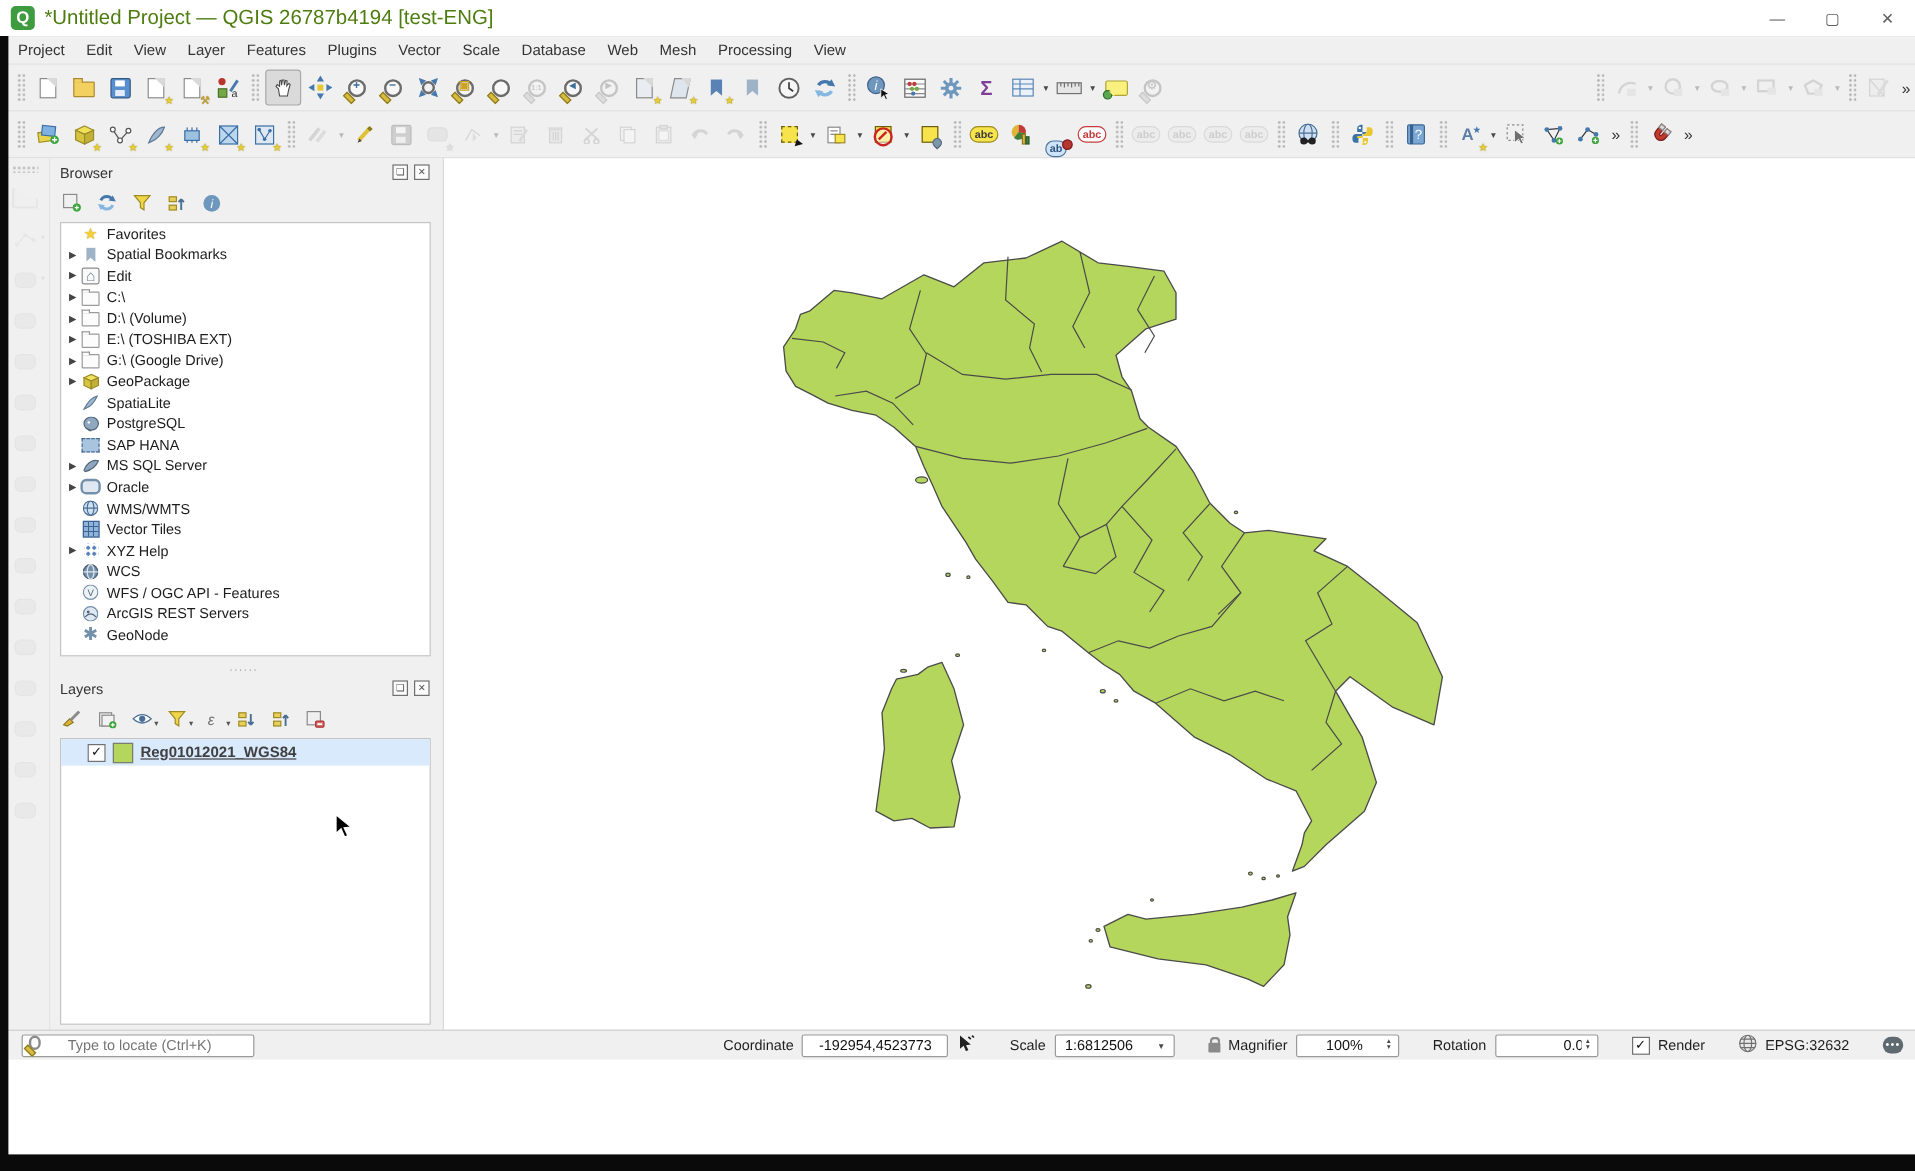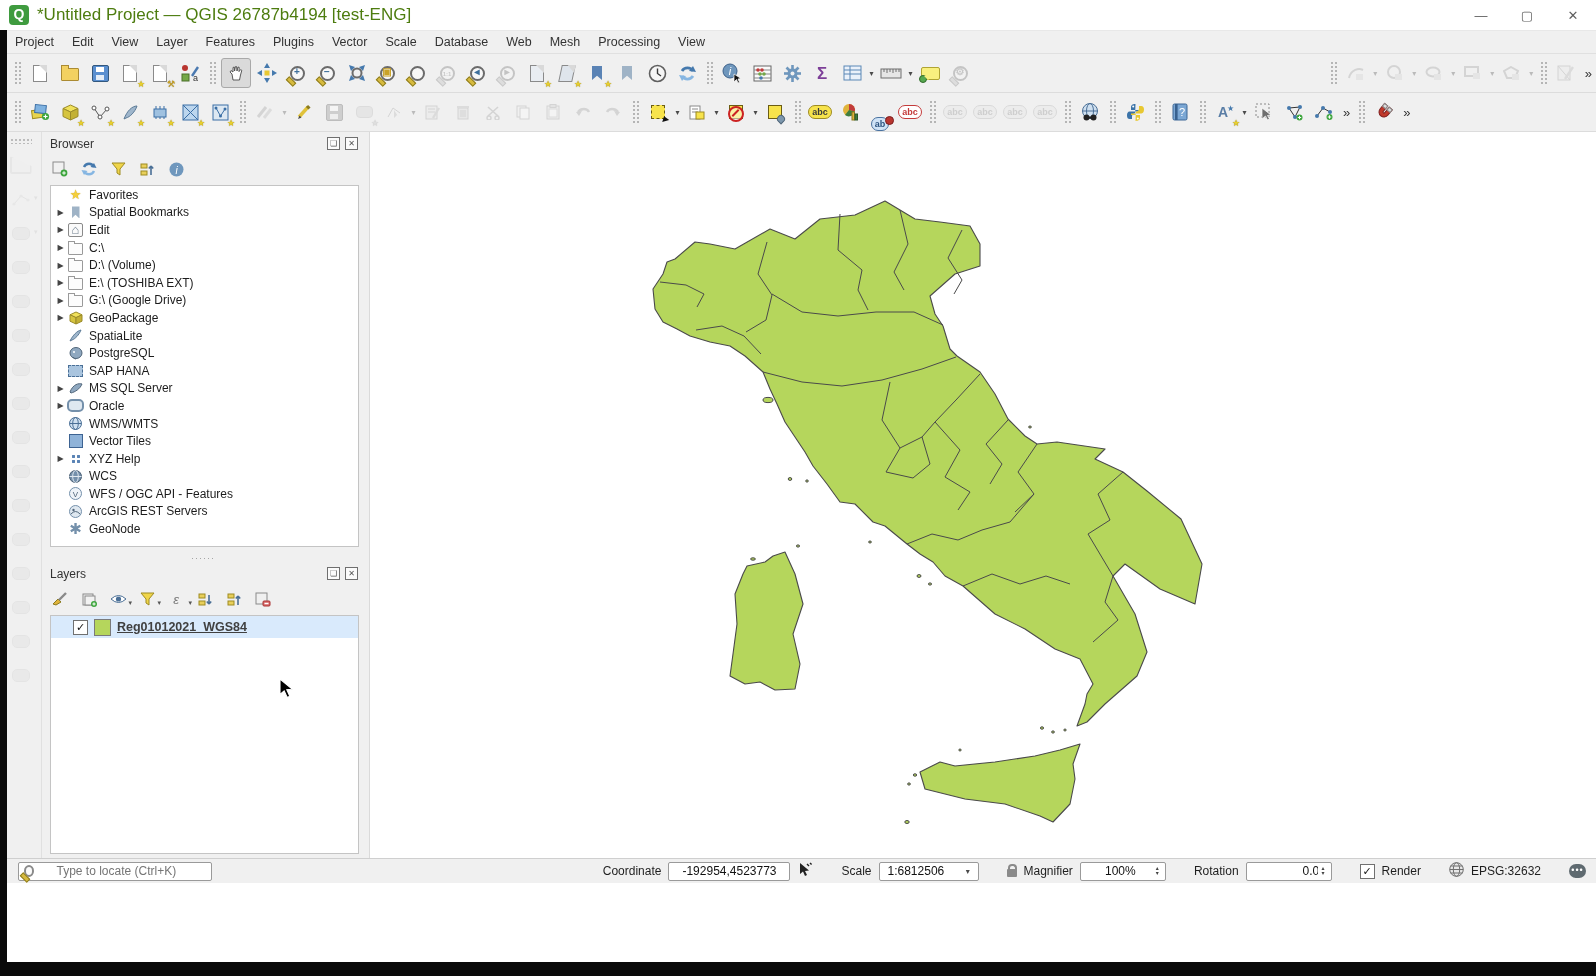--- a/index.html
+++ b/index.html
@@ -101,21 +101,21 @@
   .swatch{width:15px;height:15px;border:1px solid #7a7a7a;}
   .layerlabel{font-size:12.5px;font-weight:bold;text-decoration:underline;color:#404040;}
   .mousecursor{position:absolute;left:228px;top:62px;z-index:40;}
 
   .vsplit{width:5px;background:#f0f0f0;border-right:1px solid #dadada;}
   .canvas{flex:1;background:#fff;position:relative;overflow:hidden;}
   .canvas svg{position:absolute;left:0;top:0;}
 
   
   .statusbar{position:relative;height:24px;background:#f0f0f0;border-top:1px solid #cfcfcf;display:flex;align-items:center;font-size:12px;color:#1e1e1e;padding:0 10px 0 18px;gap:7px;z-index:55;}
-  .locator{width:182px;height:17px;background:#fff;border:1px solid #9a9a9a;border-radius:2px;display:flex;align-items:center;padding:0 5px;gap:20px;color:#8a8a8a;font-size:12px;}
+  .locator{width:182px;height:17px;background:#fff;border:1px solid #9a9a9a;border-radius:2px;display:flex;padding:0 5px;gap:20px;color:#8a8a8a;font-size:12px;}
   .locator input{border:none;outline:none;width:100%;font-size:12px;color:#555;font-family:"Liberation Sans",sans-serif;background:transparent;}
   .sbfield{background:#fff;border:1px solid #9a9a9a;border-radius:2px;height:17px;display:flex;align-items:center;justify-content:center;padding:0 6px;font-size:12px;color:#111;}
   .sbfield input{border:none;outline:none;text-align:center;font-size:12px;color:#111;font-family:"Liberation Sans",sans-serif;width:100%;background:transparent;}
   .spin{display:flex;flex-direction:column;justify-content:center;margin-left:2px;font-size:6px;color:#444;line-height:5px;}
   .lock{width:10px;height:8px;background:#8a8a8a;border-radius:1px;position:relative;margin-top:4px;}
   .lock::before{content:"";position:absolute;top:-5px;left:1.5px;width:5px;height:5px;border:2px solid #8a8a8a;border-bottom:none;border-radius:4px 4px 0 0;}
   .msgbubble{width:17px;height:14px;background:#5f6a70;border-radius:8px;position:relative;color:#fff;font-size:9px;text-align:center;line-height:12px;letter-spacing:1px;}
   .msgbubble::after{content:"";position:absolute;left:3px;bottom:-4px;border:4px solid transparent;border-top-color:#5f6a70;}
   .sep-gap{width:14px;}
 </style>

